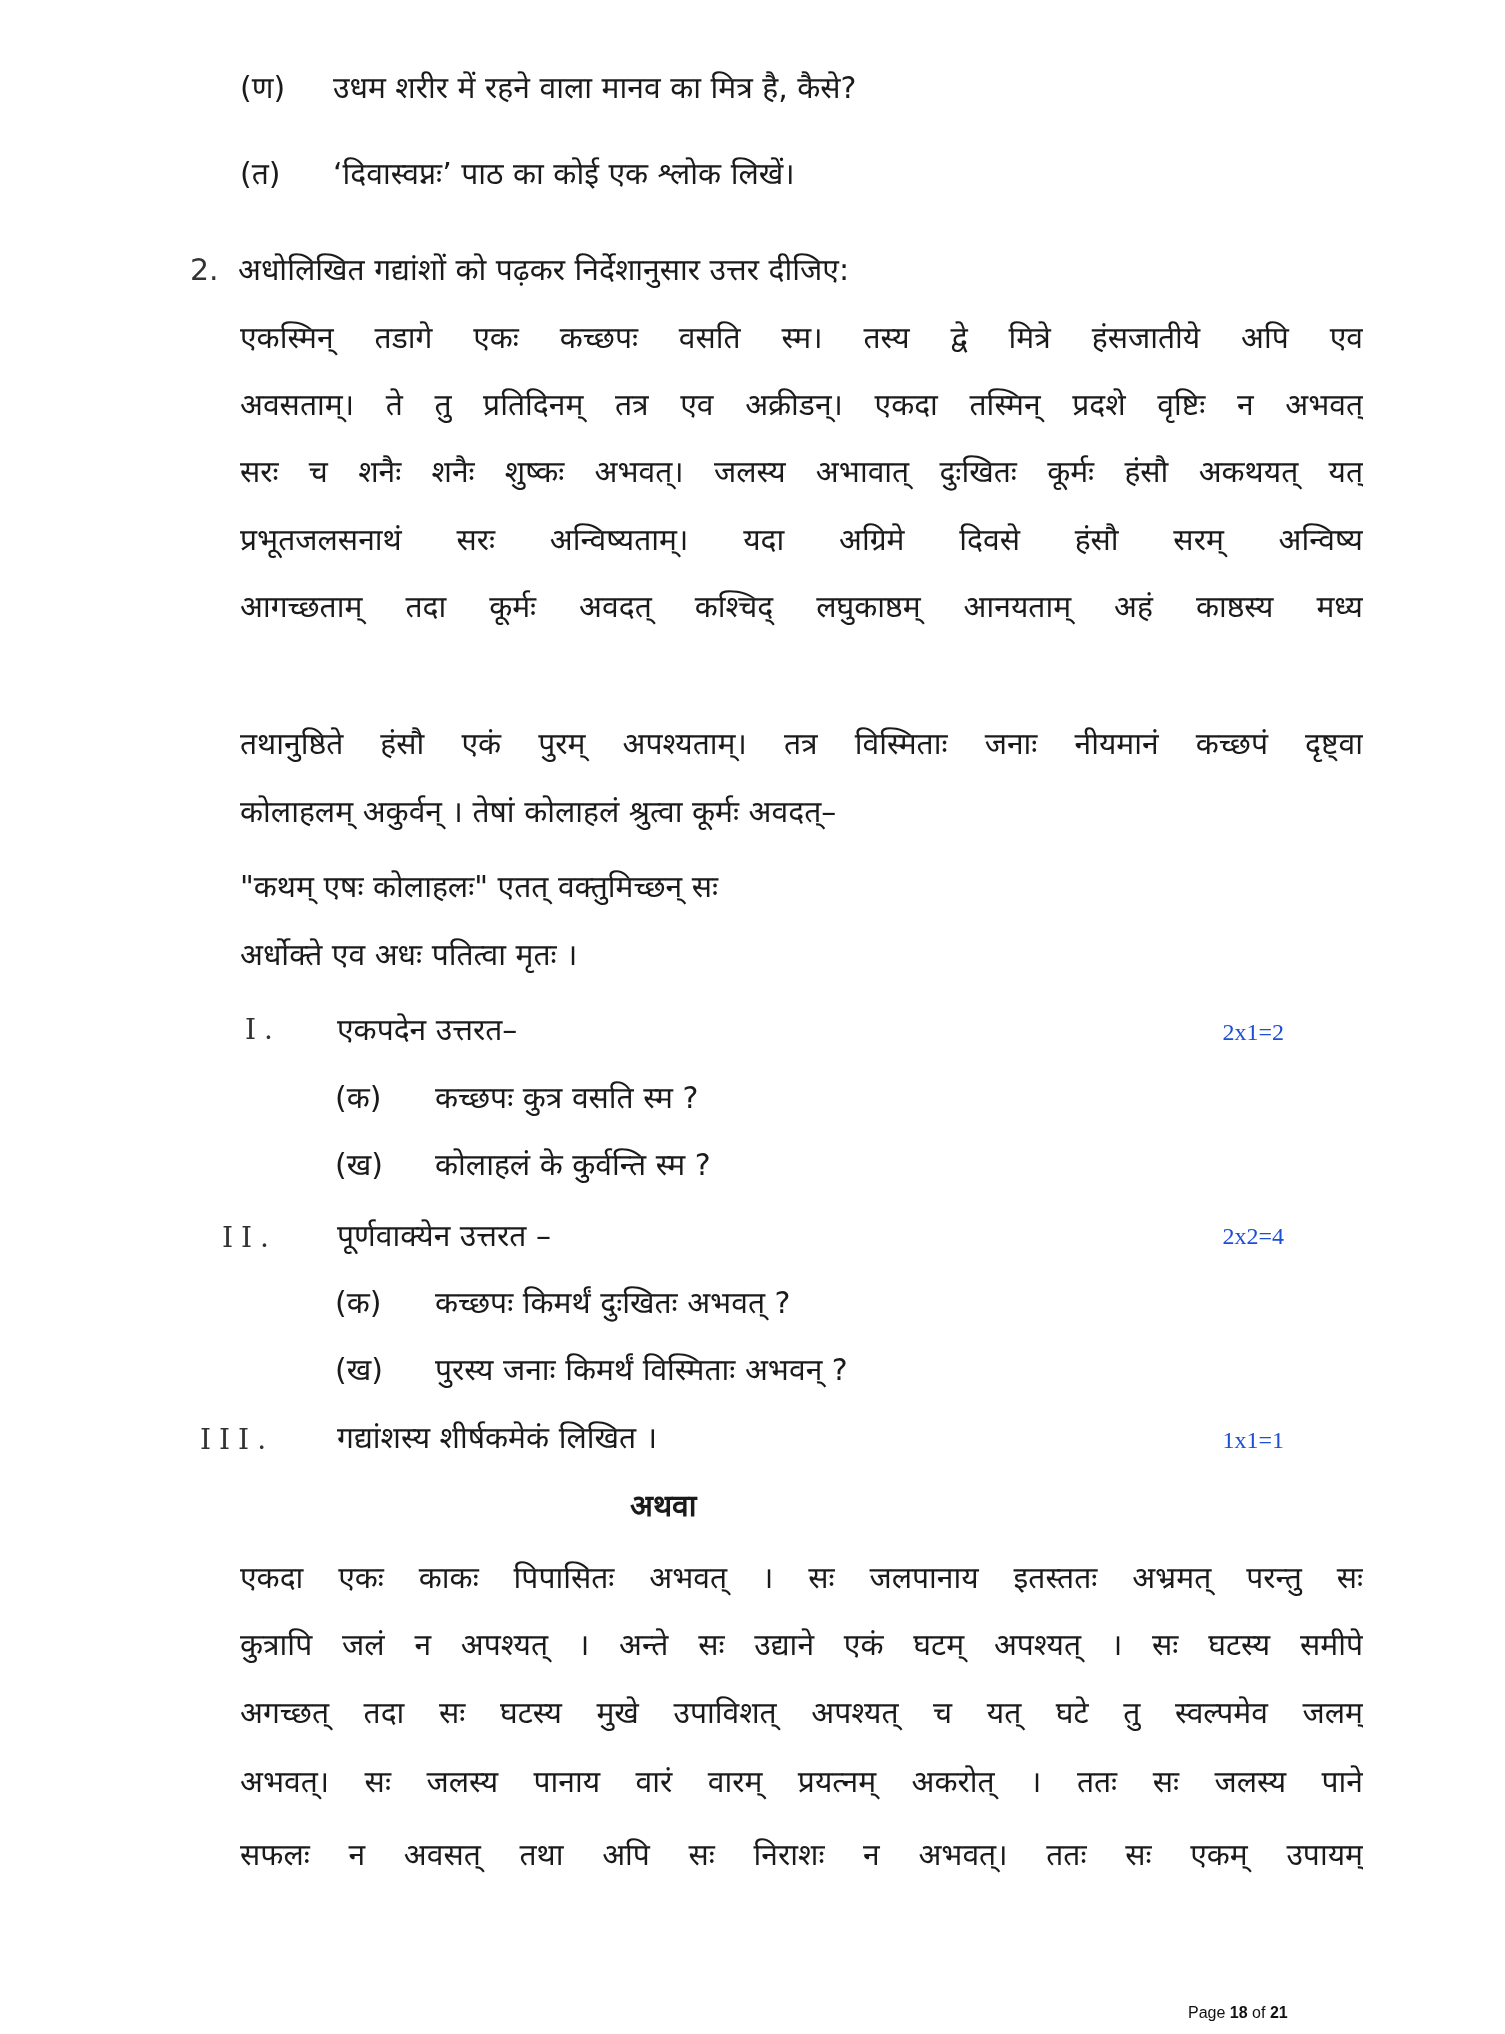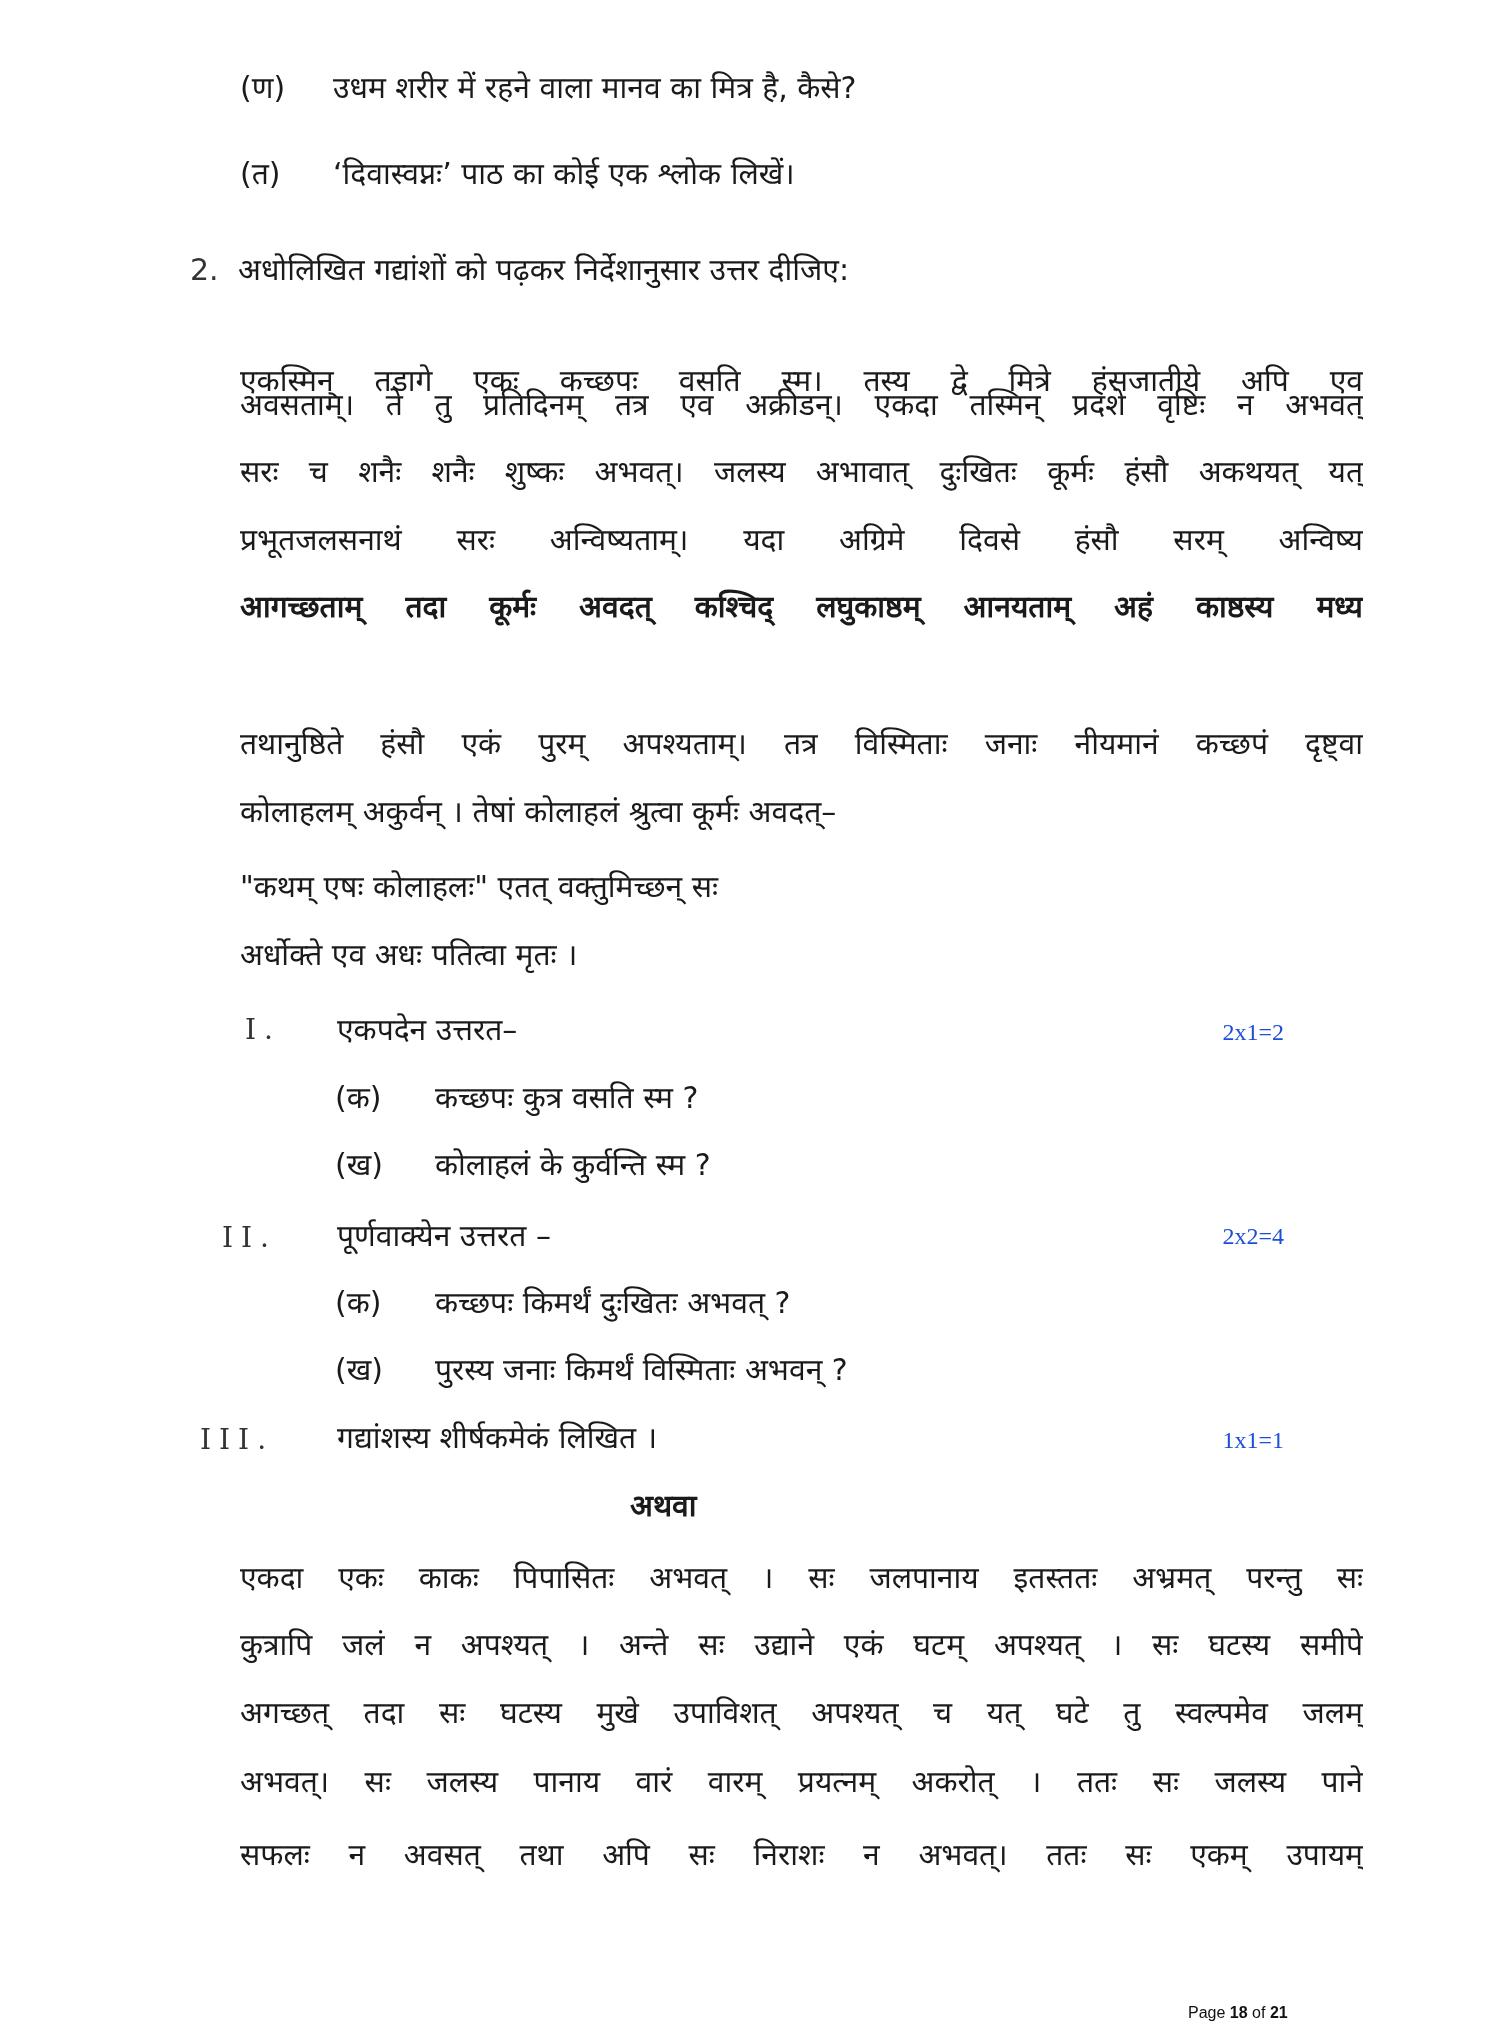--- a/index.html
+++ b/index.html
@@ -107,25 +107,25 @@
 
   <span class="label" style="left:240px; top:88px;">(ण)</span>
   <span class="label" style="left:333px; top:88px;">उधम शरीर में रहने वाला मानव का मित्र है, कैसे?</span>
 
   <span class="label" style="left:240px; top:174px;">(त)</span>
   <span class="label" style="left:333px; top:174px;">‘दिवास्वप्नः’ पाठ का कोई एक श्लोक लिखें।</span>
 
   <span class="num" style="left:190px; top:270px;">2.</span>
   <span class="label" style="left:238px; top:270px;">अधोलिखित गद्यांशों को पढ़कर निर्देशानुसार उत्तर दीजिए:</span>
 
-  <div class="line just" style="top:338px;margin-top:43px;">एकस्मिन् तडागे एकः कच्छपः वसति स्म। तस्य द्वे मित्रे हंसजातीये अपि एव</div>
+  <div class="line just" style="top:338px;">एकस्मिन् तडागे एकः कच्छपः वसति स्म। तस्य द्वे मित्रे हंसजातीये अपि एव</div>
   <div class="line just" style="top:405px;">अवसताम्। ते तु प्रतिदिनम् तत्र एव अक्रीडन्। एकदा तस्मिन् प्रदशे वृष्टिः न अभवत्</div>
   <div class="line just" style="top:472px;">सरः च शनैः शनैः शुष्कः अभवत्। जलस्य अभावात् दुःखितः कूर्मः हंसौ अकथयत् यत्</div>
   <div class="line just" style="top:540px;">प्रभूतजलसनाथं सरः अन्विष्यताम्। यदा अग्रिमे दिवसे हंसौ सरम् अन्विष्य</div>
-  <div class="line just" style="top:607px;font-weight:bold;">आगच्छताम् तदा कूर्मः अवदत् कश्चिद् लघुकाष्ठम् आनयताम् अहं काष्ठस्य मध्य</div>
+  <div class="line just" style="top:607px;">आगच्छताम् तदा कूर्मः अवदत् कश्चिद् लघुकाष्ठम् आनयताम् अहं काष्ठस्य मध्य</div>
   <div class="line just" style="top:744px;">तथानुष्ठिते हंसौ एकं पुरम् अपश्यताम्। तत्र विस्मिताः जनाः नीयमानं कच्छपं दृष्ट्वा</div>
   <div class="line plain" style="top:812px;">कोलाहलम् अकुर्वन् । तेषां कोलाहलं श्रुत्वा कूर्मः अवदत्–</div>
   <div class="line plain" style="top:887px;">"कथम् एषः कोलाहलः" एतत् वक्तुमिच्छन् सः</div>
   <div class="line plain" style="top:955px;">अर्धोक्ते एव अधः पतित्वा मृतः ।</div>
 
   <span class="roman" style="left:245px; top:1030px;">I.</span>
   <span class="label" style="left:337px; top:1030px;">एकपदेन उत्तरत–</span>
   <span class="marks" style="top:1032px;">2x1=2</span>
 
   <span class="label" style="left:335px; top:1098px;">(क)</span>

